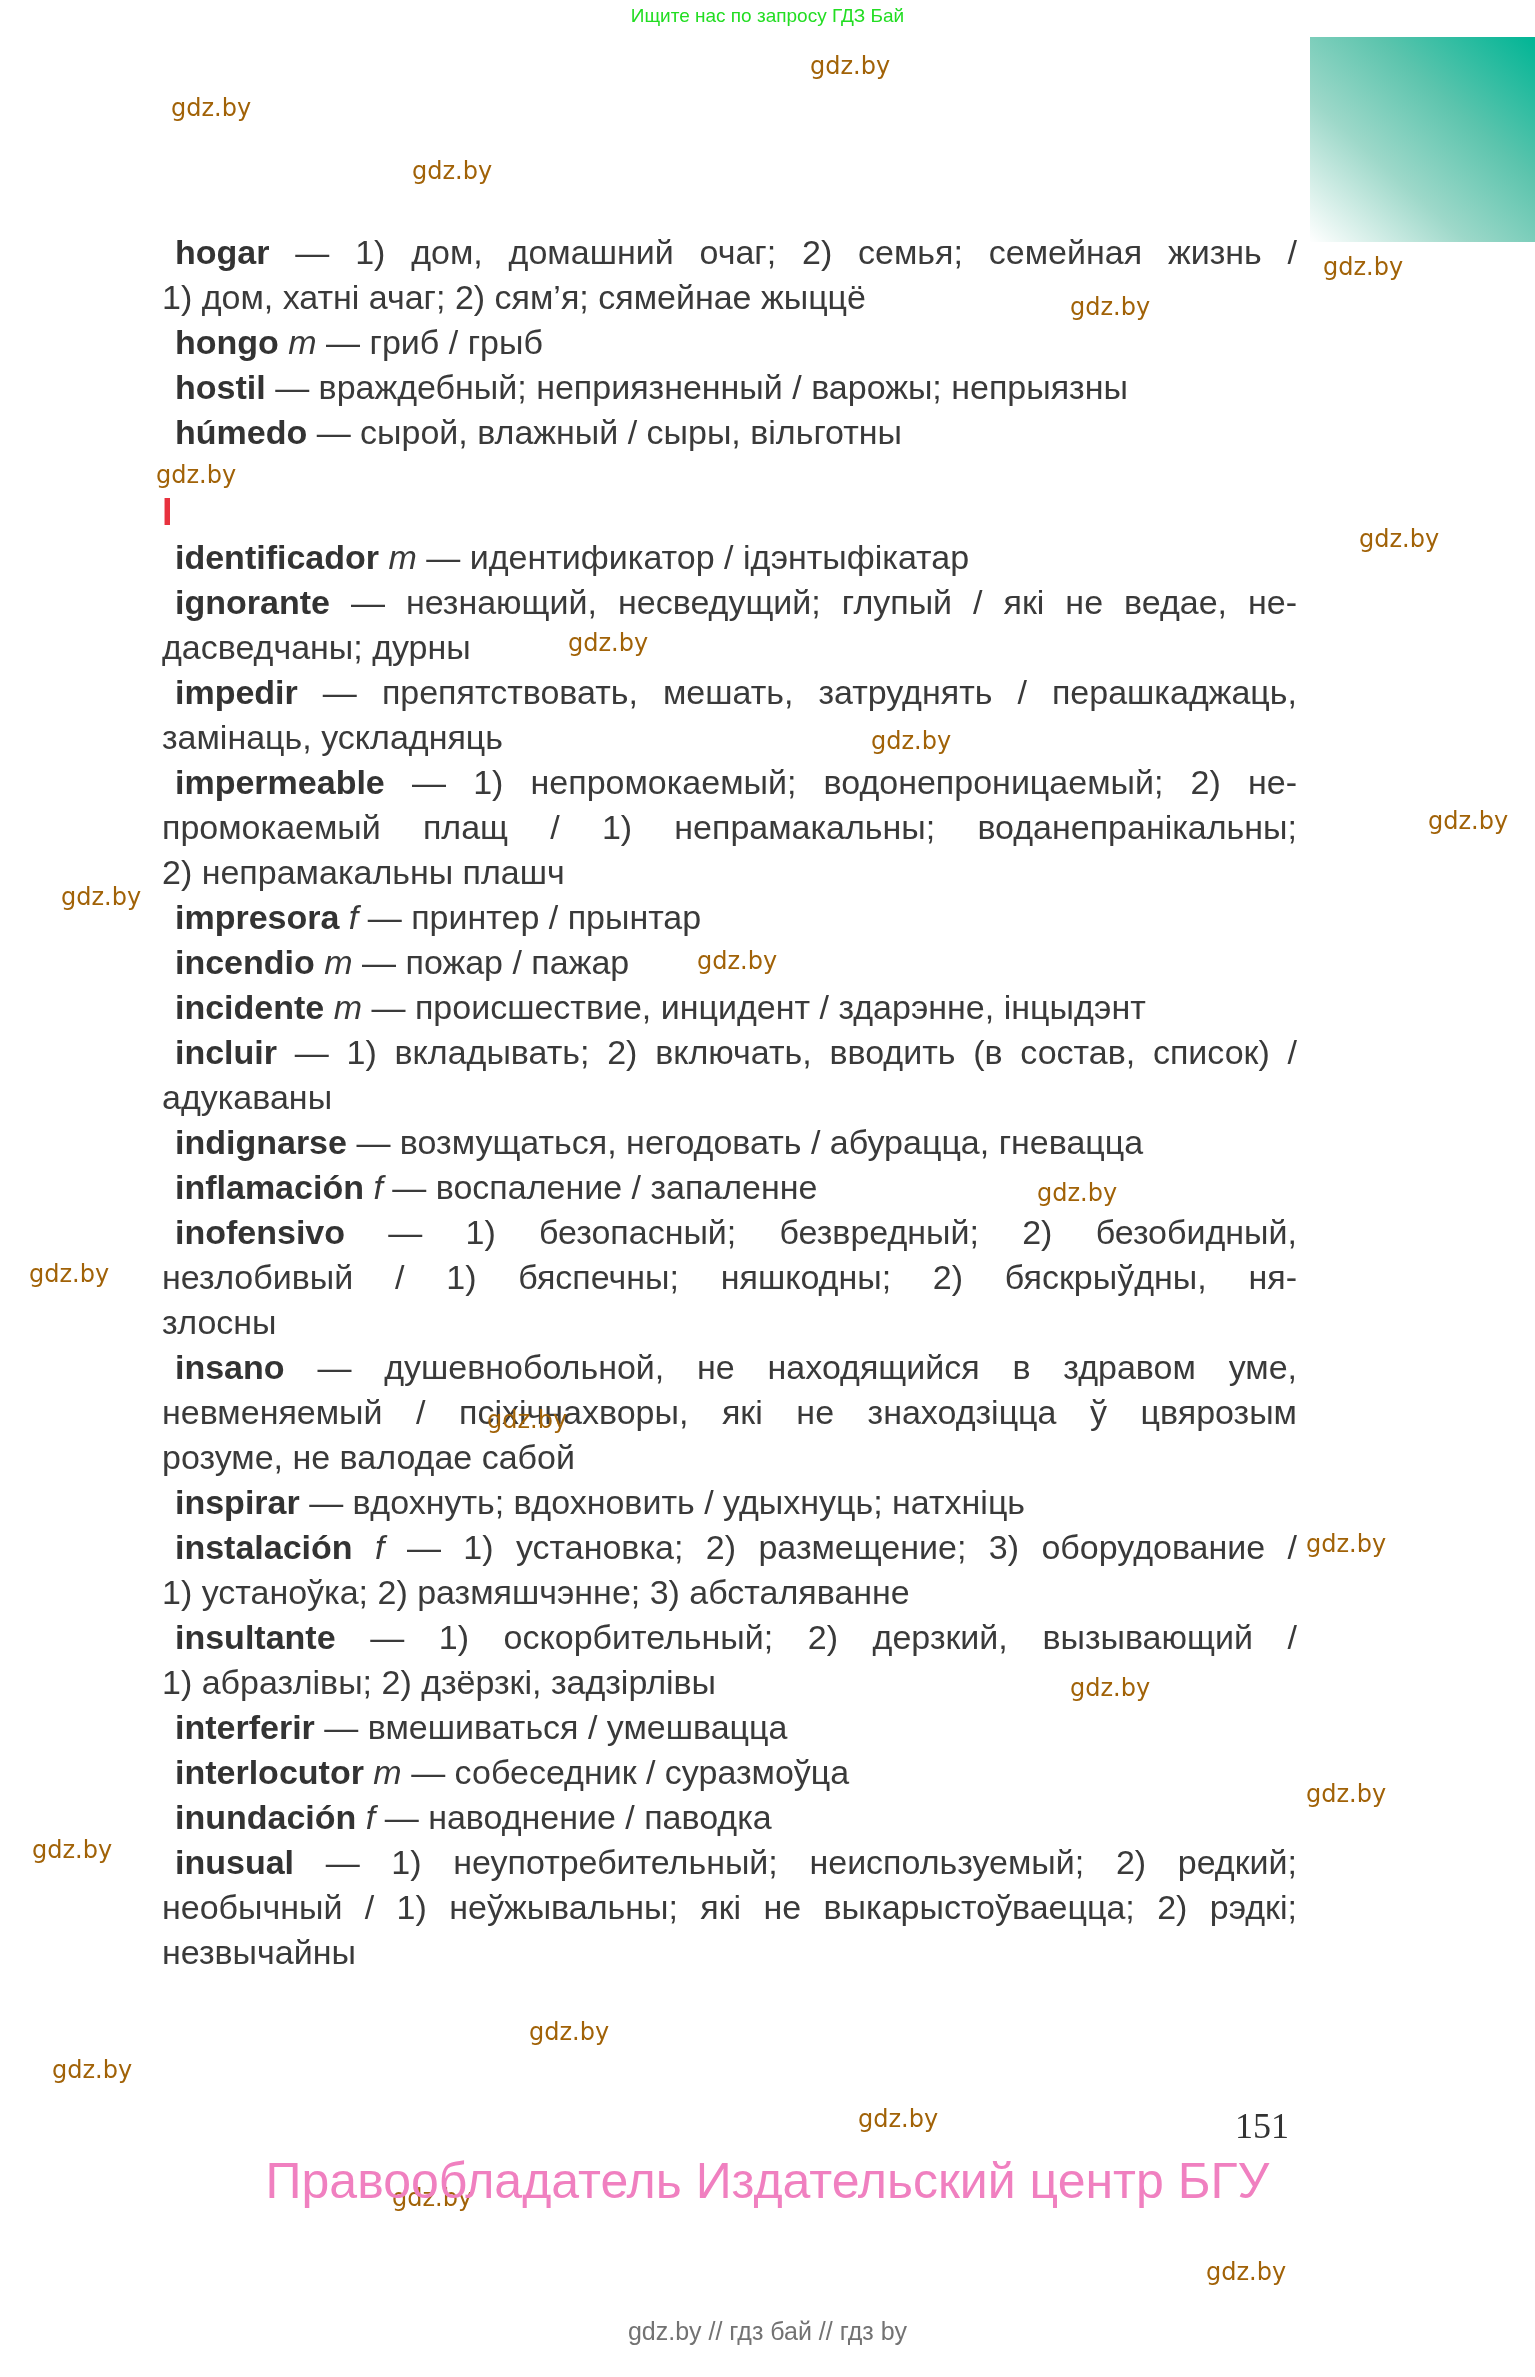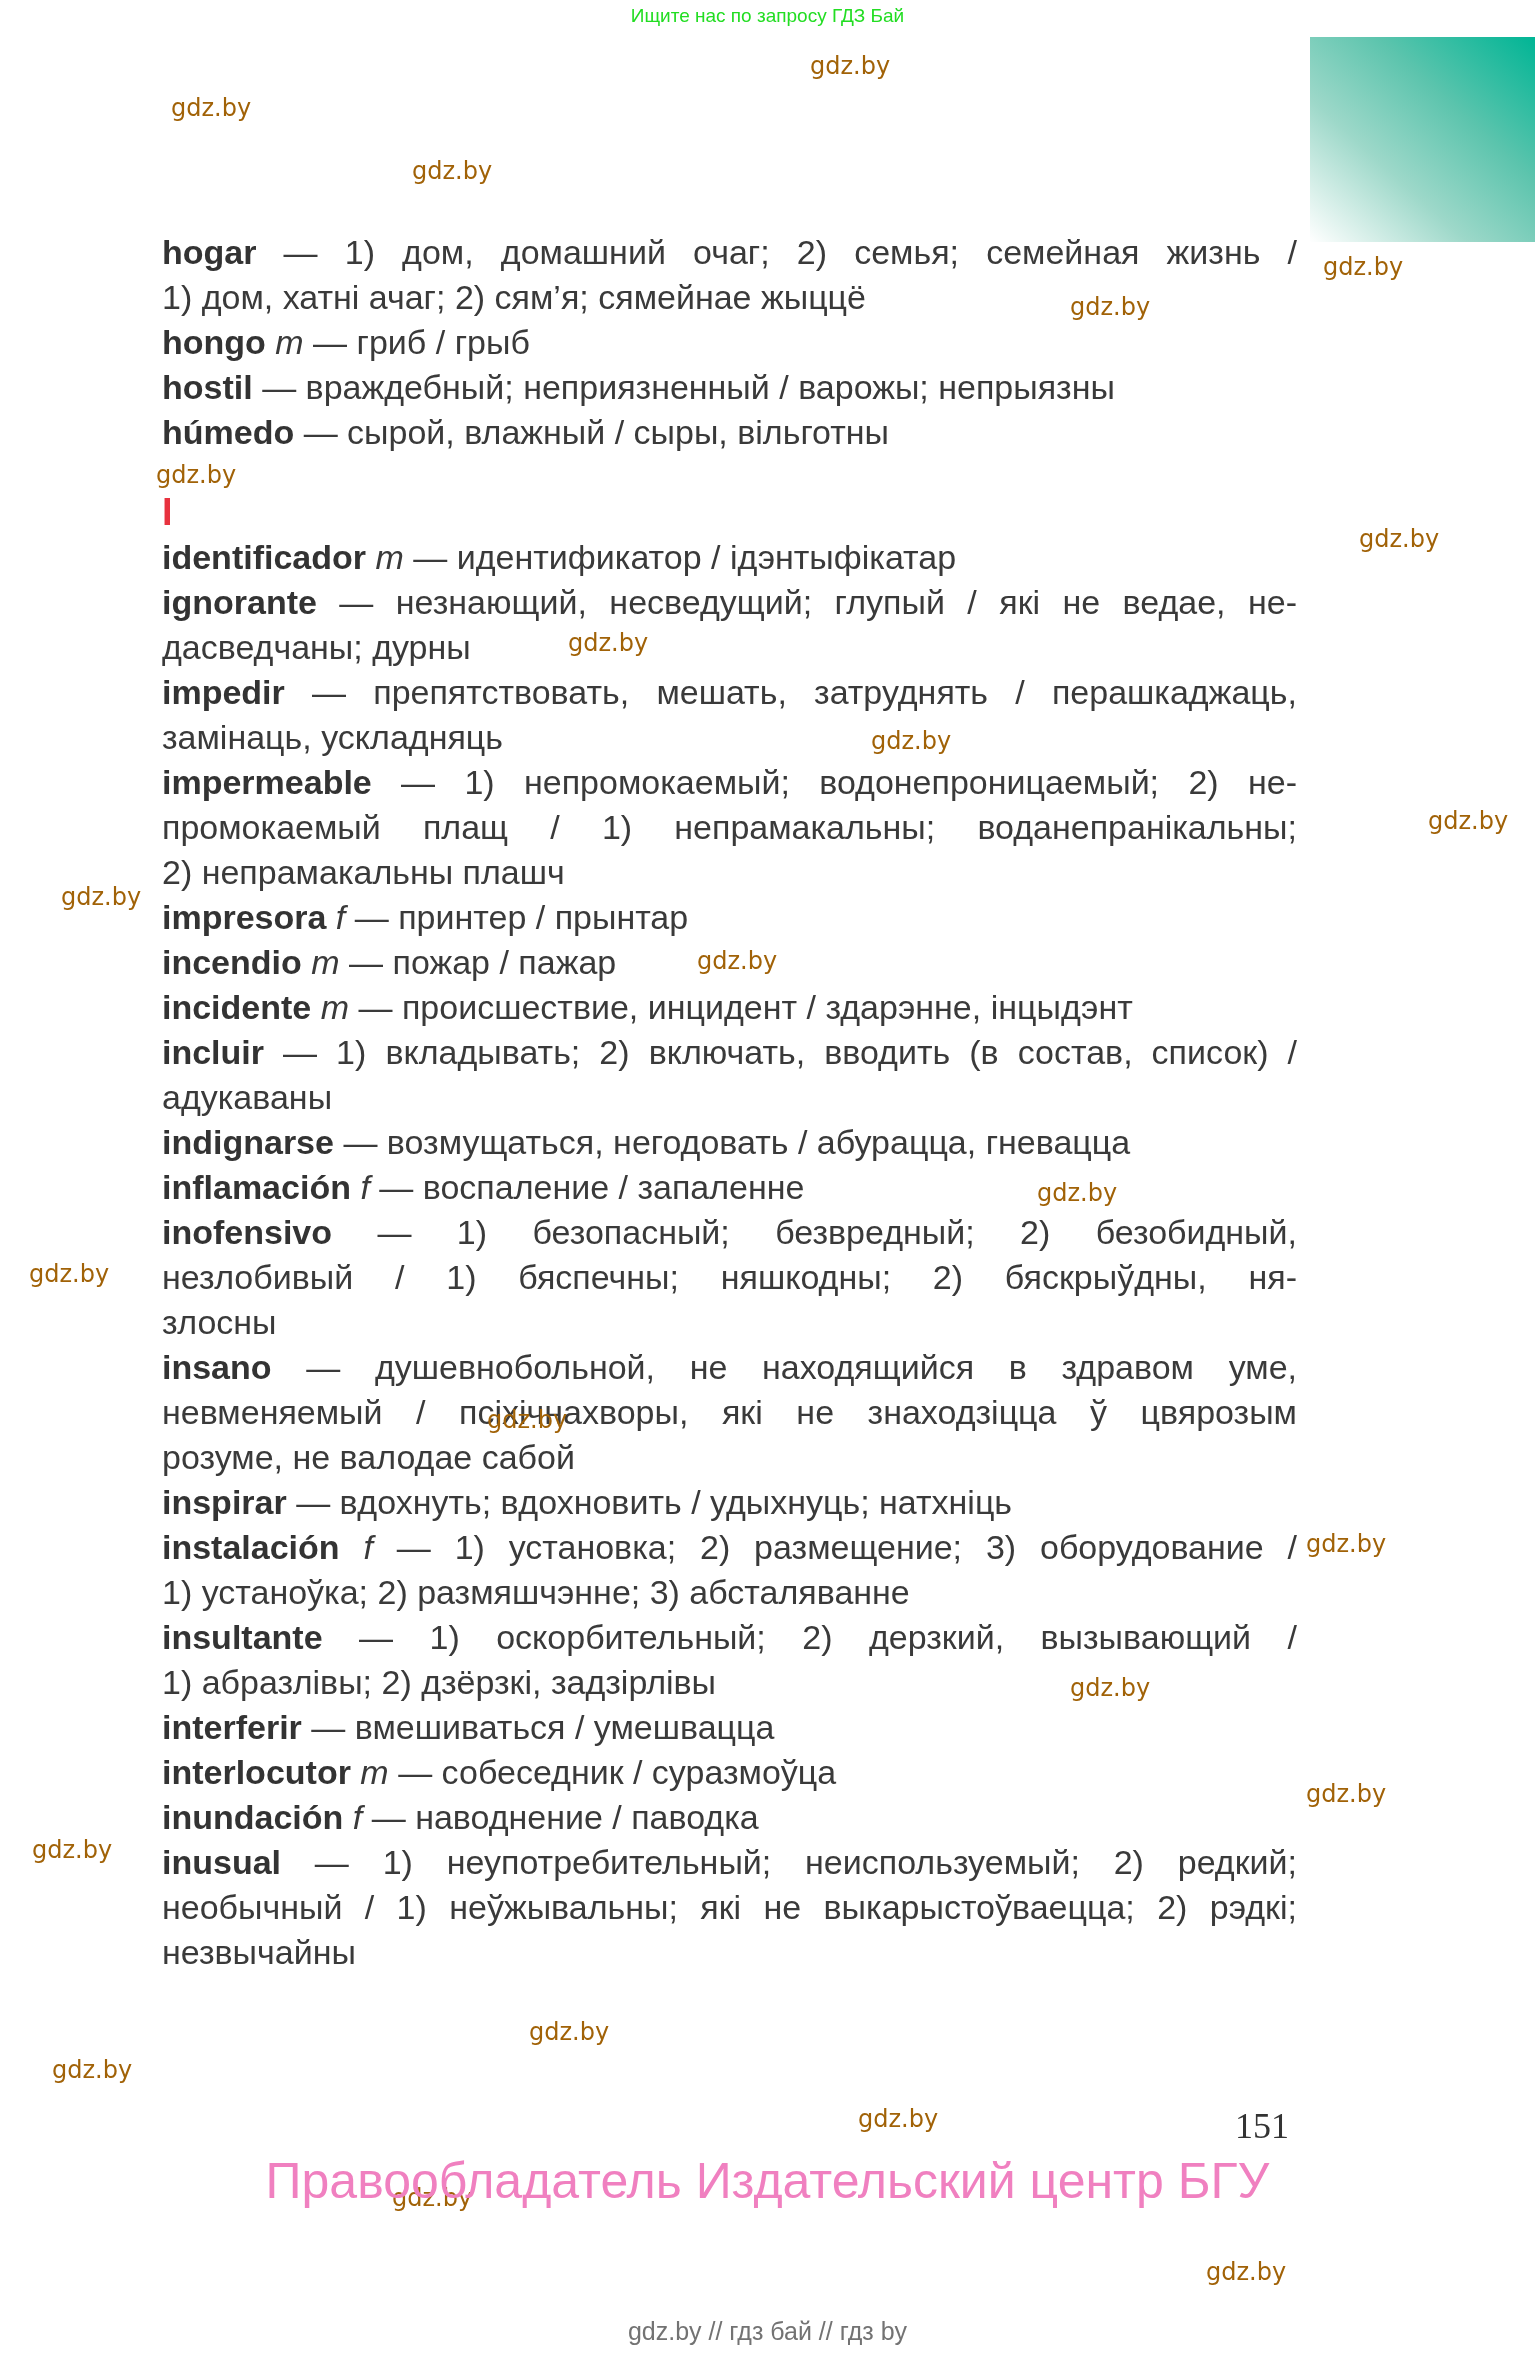--- a/index.html
+++ b/index.html
@@ -6,21 +6,21 @@
     body { width: 1535px; height: 2377px; position: relative; overflow: hidden;
            font-family: "Liberation Sans", sans-serif; }
     .top-banner { position: absolute; top: 5.2px; left: 0; width: 1535px; text-align: center;
                   color: #22dd22; font-size: 19px; font-family: "Liberation Sans", sans-serif; }
     .corner-block { position: absolute; left: 1310px; top: 37px; width: 225px; height: 205px;
                     background: linear-gradient(to top right, #ffffff 0%, #9dd8c9 35%, #5cc4ad 65%, #00b595 100%); }
     .content { position: absolute; left: 162px; top: 230px; width: 1135px;
                color: #3a3a3a; font-size: 34px; line-height: 45px; }
     .line { white-space: nowrap; height: 45px; }
     .line.just { text-align: justify; text-align-last: justify; white-space: normal; }
-    .hw { font-weight: bold; color: #333333; }
+    .hw { font-weight: bold; color: #333333; margin-left: 13px; }
     .gram { font-style: italic; }
     .letter { color: #e8323f; font-weight: bold; font-size: 38px; height: 45px; margin-top: 35px; }
     .wm { position: absolute; color: #a16207; font-size: 24px; font-family: "DejaVu Sans", sans-serif; }
     .pagenum { position: absolute; left: 1235px; top: 2105px; font-family: "Liberation Serif", serif;
                font-size: 36px; color: #333333; }
     .rights { position: absolute; left: 0; width: 1535px; top: 2152px; text-align: center;
               color: #f080c0; font-size: 50px; }
     .bottom-links { position: absolute; left: 0; width: 1535px; top: 2317px; text-align: center;
                     color: #737373; font-size: 25px; }
   </style>

